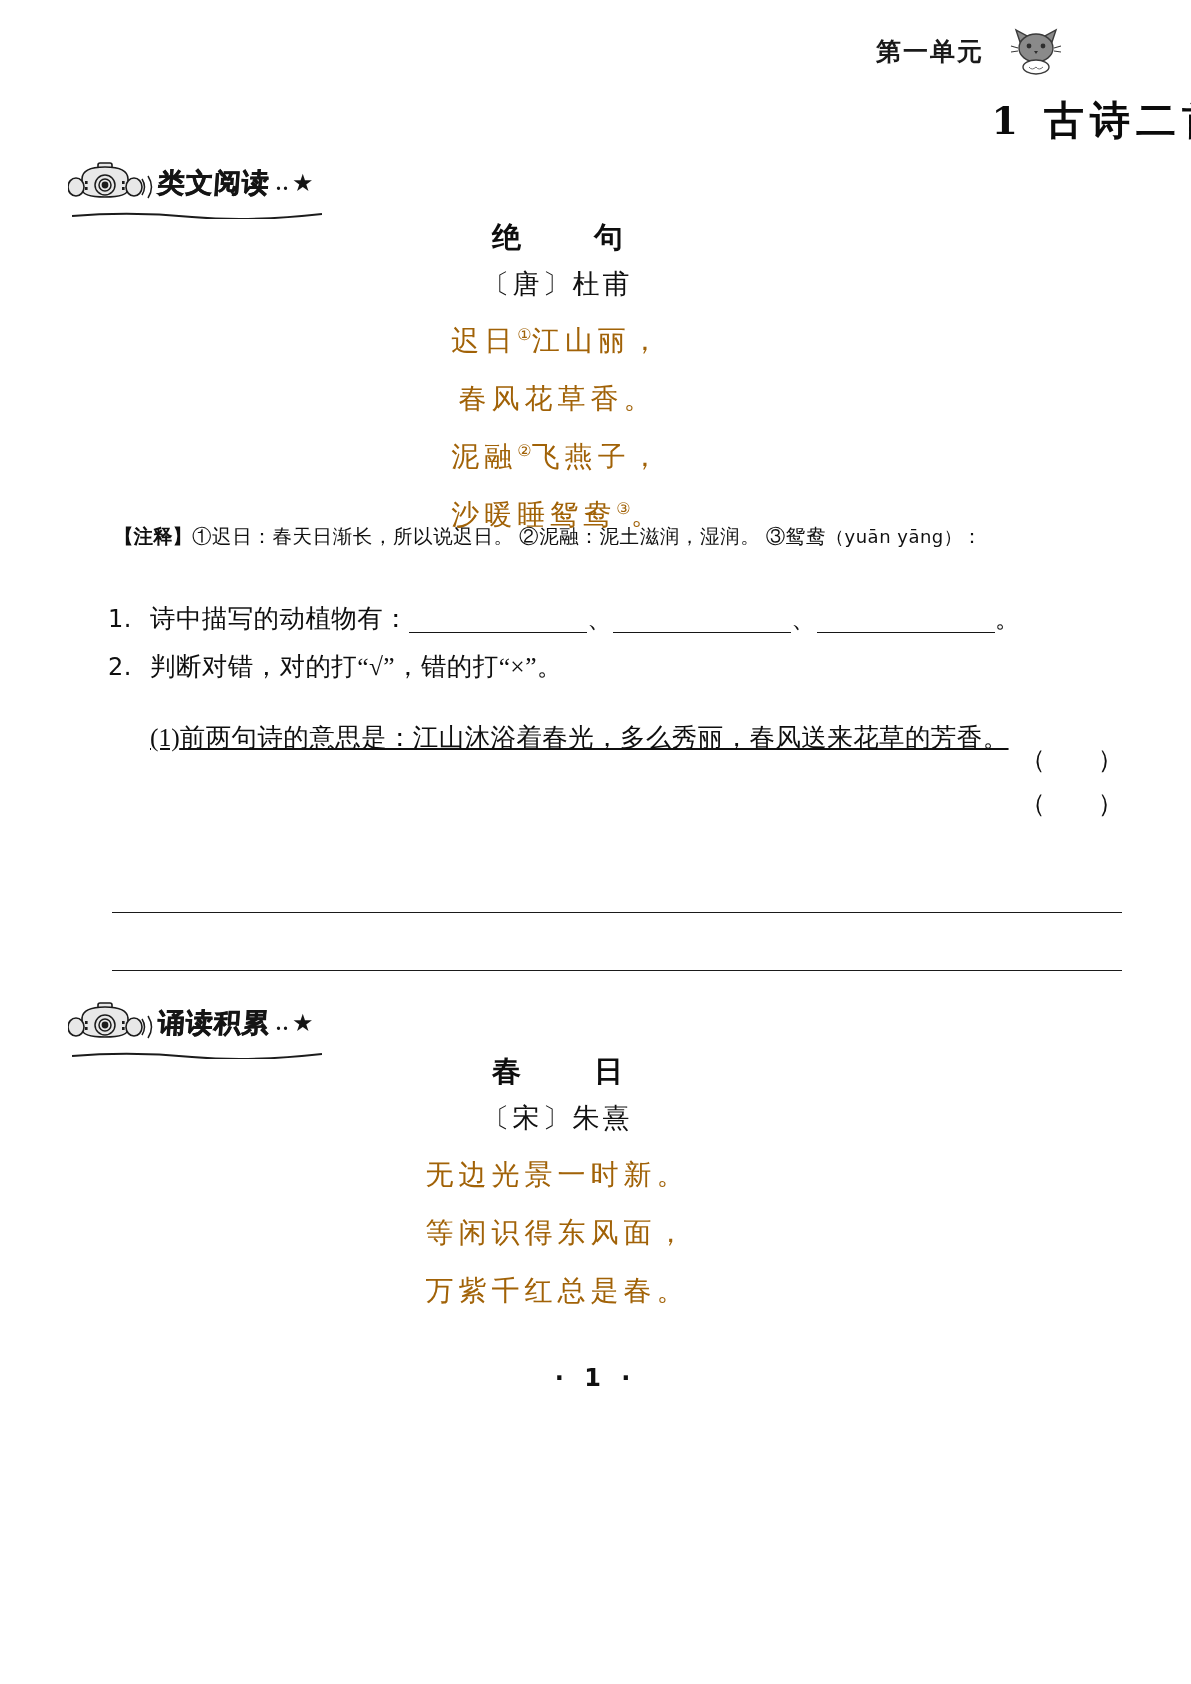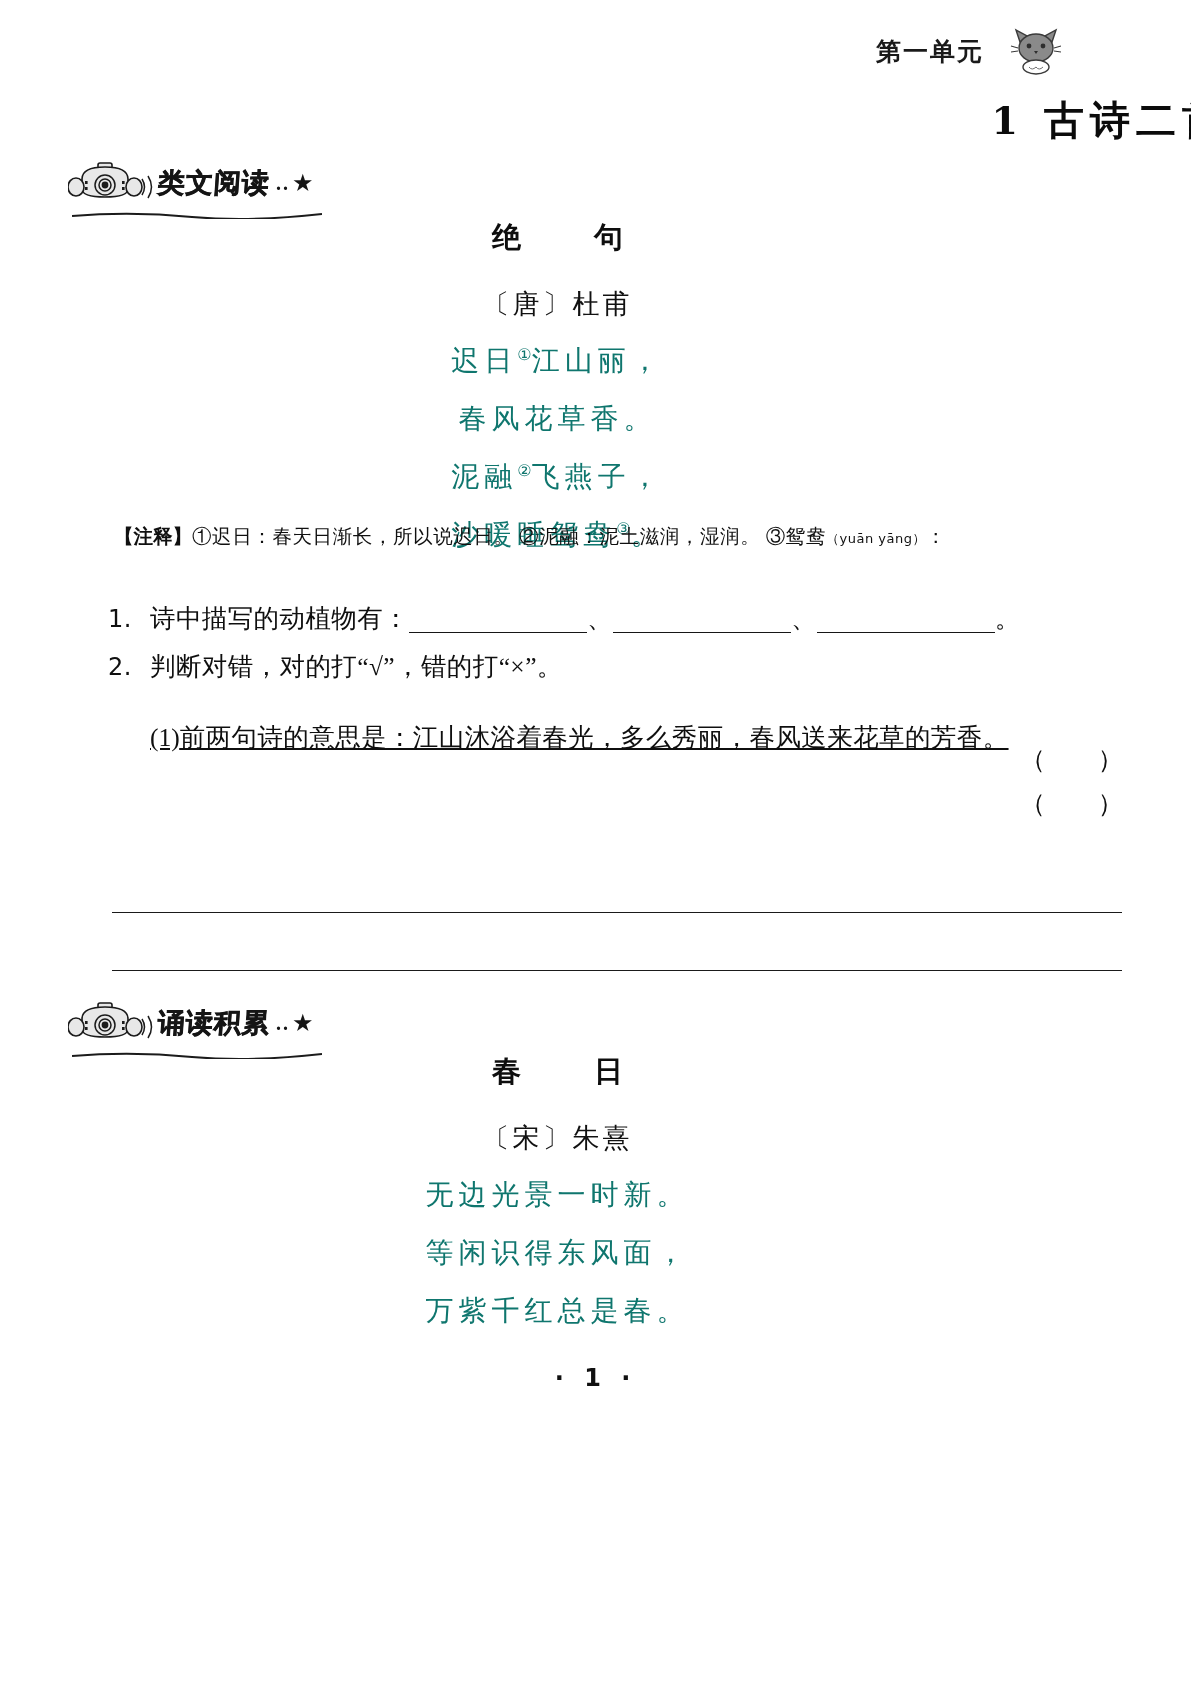--- a/index.html
+++ b/index.html
@@ -136,29 +136,29 @@
     font-weight: bold;
     font-size: 29px;
     letter-spacing: 22px;
     padding-left: 22px;
     color: #0e0e0e;
   }
   .poem-author {
     font-family: "Liberation Serif", "DejaVu Serif", serif;
     font-size: 27px;
     letter-spacing: 3px;
-    margin-top: 28px;
+    margin-top: 8px;
     color: #111;
   }
   .poem-line {
     font-family: "Liberation Serif", "DejaVu Serif", serif;
     font-size: 28px;
     letter-spacing: 5px;
     margin-top: 20px;
-    color: #0f766e;
+    color: #a16207;
     white-space: nowrap;
   }
   .poem-line sup,
   .poem-author sup {
     font-size: 16px;
     vertical-align: super;
     letter-spacing: 0;
   }
 
   
@@ -173,21 +173,21 @@
     text-align: justify;
     letter-spacing: 0.6px;
   }
   .notes .label {
     font-weight: bold;
     letter-spacing: 0;
   }
   .notes .indent { padding-left: 46px; }
   .pinyin {
     font-family: "DejaVu Sans", "Liberation Sans", sans-serif;
-    font-size: 13px;
+    font-size: 18px;
     letter-spacing: 0.5px;
   }
 
   
   .q {
     position: absolute;
     left: 68px;
     width: 1058px;
     font-family: "Liberation Serif", "DejaVu Serif", serif;
     font-size: 25.5px;

